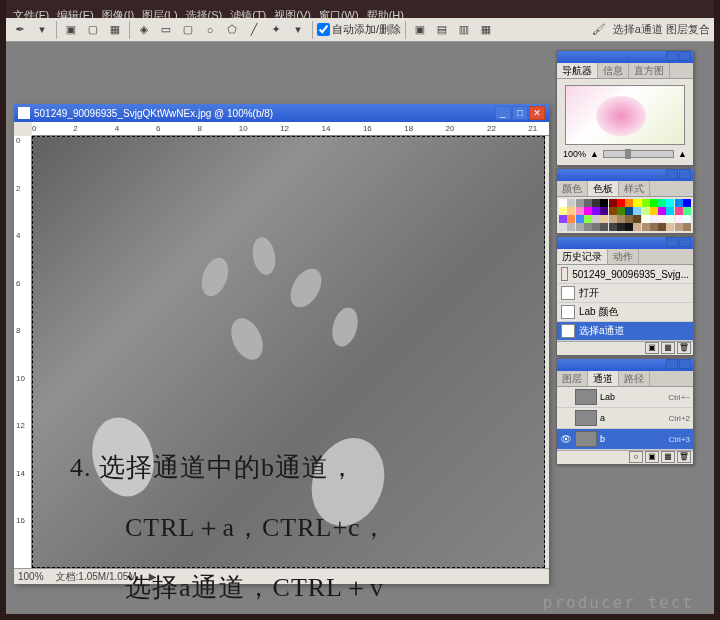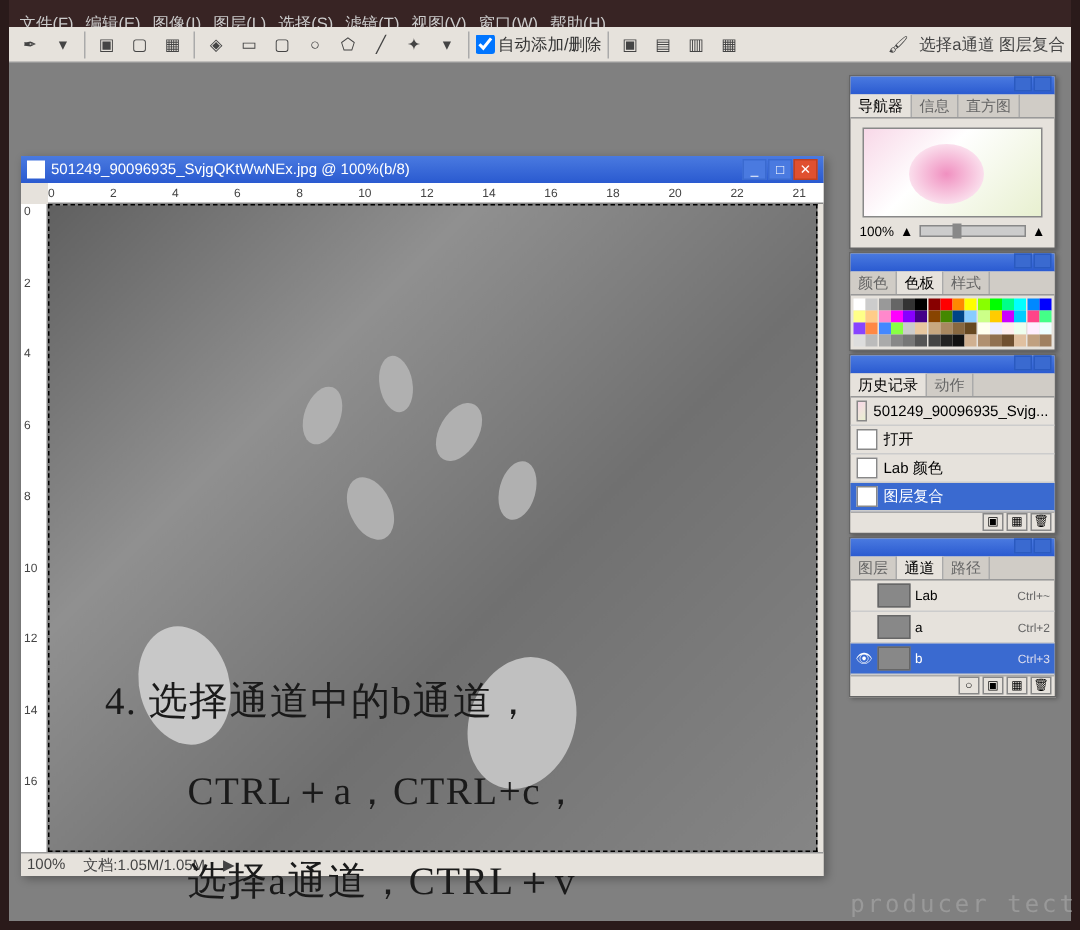--- a/index.html
+++ b/index.html
@@ -19,21 +19,21 @@
 .winbtns { margin-left:auto; display:flex; gap:1px; }
 .winbtn { width:16px; height:14px; background:#4a7ae0; border:1px solid #3a6ad0; color:#fff; font-size:9px; display:flex; align-items:center; justify-content:center; }
 .winbtn.close { background:#e05030; border-color:#c04020; }
 .ruler-h { height:14px; background:#fff; border-bottom:1px solid #888; position:relative; font-size:8px; color:#444; margin-left:18px; }
 .ruler-h span { position:absolute; top:2px; }
 .ruler-v { width:18px; background:#fff; border-right:1px solid #888; position:absolute; left:0; top:32px; bottom:16px; font-size:8px; color:#444; }
 .ruler-v span { position:absolute; left:2px; }
 .canvas { position:absolute; left:18px; top:32px; right:4px; bottom:16px; background:linear-gradient(135deg,#606060,#909090 30%,#707070 60%,#858585); border:1px dashed #000; overflow:hidden; }
 .flower-shape { position:absolute; background:#b0b0b0; border-radius:50%; }
 .statusbar { position:absolute; bottom:0; left:0; right:0; height:16px; background:#e6e2dc; border-top:1px solid #999; display:flex; align-items:center; font-size:10px; color:#444; padding:0 4px; gap:12px; }
-.panels { position:absolute; right:10px; top:0; width:138px; display:flex; flex-direction:column; gap:2px; }
+.panels { position:absolute; right:20px; top:0; width:138px; display:flex; flex-direction:column; gap:2px; }
 .panel { background:#e6e2dc; border:1px solid #666; box-shadow:1px 1px 3px rgba(0,0,0,.3); }
 .panel-head { background:linear-gradient(#4a7ae0,#2a5ad0); height:12px; display:flex; justify-content:flex-end; padding:0 2px; gap:1px; }
 .panel-head .pbtn { width:12px; height:10px; background:#3a6ad0; border:1px solid #2a5ac0; }
 .panel-tabs { display:flex; background:#d0ccc6; height:16px; font-size:10px; border-bottom:1px solid #999; }
 .panel-tab { padding:1px 5px; color:#666; border-right:1px solid #aaa; }
 .panel-tab.active { background:#e6e2dc; color:#000; }
 .nav-body { padding:6px; }
 .nav-thumb { width:120px; height:60px; background:linear-gradient(135deg,#f8d8e8,#fff 40%,#e8f0d0); border:1px solid #888; position:relative; margin:0 auto; }
 .nav-thumb::after { content:""; position:absolute; left:30px; top:10px; width:50px; height:40px; background:radial-gradient(#f090c0,#fff); border-radius:50%; }
 .nav-zoom { display:flex; align-items:center; margin-top:4px; font-size:9px; gap:4px; }
@@ -50,21 +50,21 @@
 .channel-row { display:flex; align-items:center; padding:2px 3px; gap:3px; border-bottom:1px solid #ccc; }
 .channel-row.sel { background:#3a6ad0; color:#fff; }
 .ch-eye { width:12px; text-align:center; }
 .ch-thumb { width:22px; height:16px; background:#888; border:1px solid #666; }
 .ch-name { flex:1; }
 .ch-key { font-size:8px; color:#666; }
 .channel-row.sel .ch-key { color:#dde; }
 .panel-foot { height:14px; background:#e6e2dc; border-top:1px solid #aaa; display:flex; justify-content:flex-end; padding:0 2px; gap:2px; }
 .panel-foot .fb { width:14px; height:12px; border:1px solid #888; font-size:8px; text-align:center; }
 .overlay-text { position:absolute; font-family:"SimSun",serif; font-size:26px; color:#1a1a1a; font-weight:500; letter-spacing:1px; }
-.watermark { position:absolute; right:2px; bottom:8px; font-family:monospace; font-size:16px; color:#999; letter-spacing:2px; }
+.watermark { position:absolute; right:26px; bottom:8px; font-family:monospace; font-size:16px; color:#999; letter-spacing:2px; }
 .bbs { position:absolute; right:6px; top:1px; font-size:10px; color:#aaa; font-family:monospace; background:#555; padding:0 2px; }
 </style>
 </head>
 <body>
 
 <div class="bbs">BBS.JCWCN.COM</div>
 
 <div class="app">
 
   <div class="menubar">
@@ -285,21 +285,21 @@
           <div class="history-row">
             <div class="hist-icon"></div>
             <span>打开</span>
           </div>
           <div class="history-row">
             <div class="hist-icon"></div>
             <span>Lab 颜色</span>
           </div>
           <div class="history-row sel">
             <div class="hist-icon"></div>
-            <span>图层复合</span>
+            <span>选择a通道</span>
           </div>
         </div>
         <div class="panel-foot">
           <div class="fb">▣</div>
           <div class="fb">▦</div>
           <div class="fb">🗑</div>
         </div>
       </div>
 
       <div class="panel">

